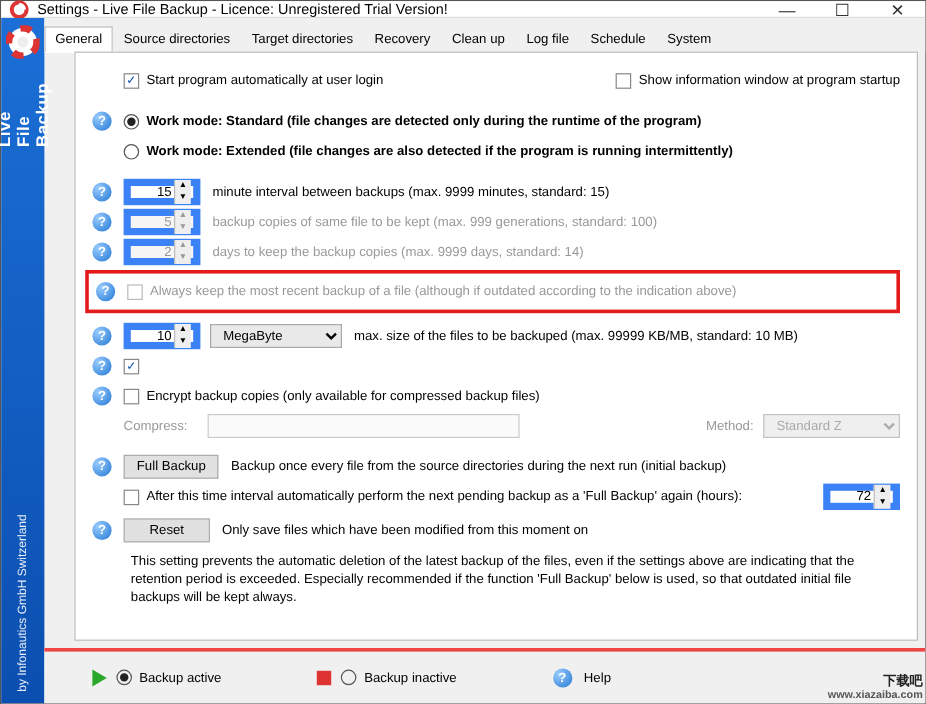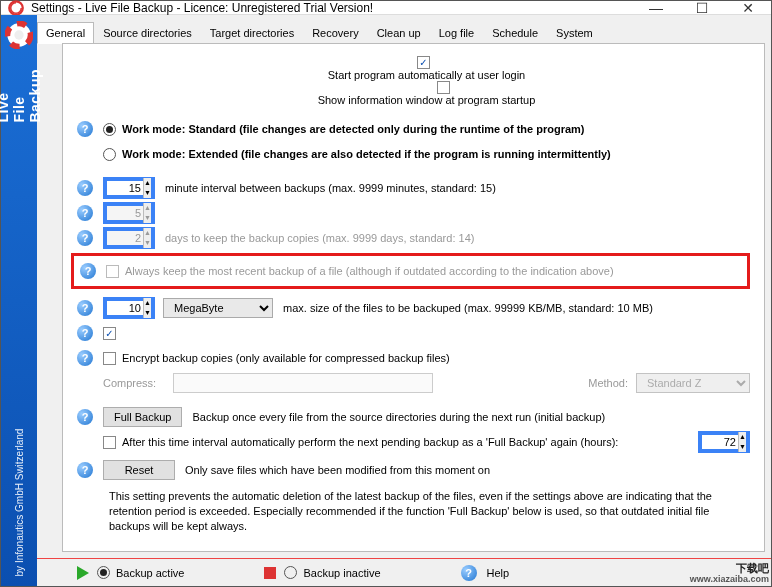--- a/index.html
+++ b/index.html
@@ -19,34 +19,34 @@
 .tab { padding: 4px 8px; background: #f0f0f0; border: 1px solid transparent; position: relative; top: 1px; }
 .tab.active { background: #fff; border: 1px solid #bbb; border-bottom: 1px solid #fff; }
 .panel { flex: 1; background: #fff; border: 1px solid #bbb; margin: 0 6px 6px 25px; padding: 12px 14px 8px; overflow: hidden; position: relative; }
 .row { display: flex; align-items: center; margin-bottom: 6px; min-height: 22px; }
 .row.tight { margin-bottom: 3px; }
 .help { width:16px; height:16px; border-radius:50%; background:radial-gradient(circle at 30% 30%, #9cf, #2176d2); color:#fff; font-weight:bold; display:flex; align-items:center; justify-content:center; font-size:11px; margin-right:10px; flex-shrink:0; }
 .chk { width:13px; height:13px; border:1px solid #888; margin-right:6px; flex-shrink:0; display:inline-flex; align-items:center; justify-content:center; font-size:10px; color:#0b4fb0; background:#fff; }
 .chk.checked::before { content:"✓"; }
 .rad { width:13px; height:13px; border:1px solid #555; border-radius:50%; margin-right:6px; flex-shrink:0; display:inline-flex; align-items:center; justify-content:center; }
 .rad.on::after { content:""; width:7px; height:7px; background:#222; border-radius:50%; }
-.spin { width:52px; height:22px; border:4px solid #3b82f6; background:#fff; display:flex; align-items:center; }
+.spin { width:64px; height:22px; border:6px solid #3b82f6; background:#fff; display:flex; align-items:center; }
 .spin.dis { background:#f5f5f5; color:#999; }
 .spin input { width:36px; text-align:right; border:none; background:transparent; font-size:11px; padding-right:2px; }
 .spin .arrows { width:14px; display:flex; flex-direction:column; height:20px; }
 .spin .arrows div { flex:1; font-size:7px; text-align:center; background:#eee; border-left:1px solid #bbb; line-height:9px; }
 .gray { color:#999; }
 .bold { font-weight:bold; }
 .btn { background:#e1e1e1; border:1px solid #adadad; padding:3px 10px; font-size:11px; }
 select { border:1px solid #aaa; background:#e9e9e9; padding:2px 32px 2px 6px; font-size:11px; }
 input[type=text].pw { border:1px solid #ccc; background:#fafafa; height:20px; width:260px; }
 .redbox { border:3px solid #e41b1b; padding:4px 6px; margin:4px 0 8px -6px; }
 .infobox { display:flex; margin-top:8px; }
 .infoicon { width:22px;height:22px;border-radius:50%;background:radial-gradient(circle at 30% 30%,#cfeff,#3da8e8);color:#fff;font-style:italic;font-weight:bold;display:flex;align-items:center;justify-content:center;margin-right:10px;flex-shrink:0; }
-.footer { height:28px; background:#f0f0f0; border-top:1px solid #ef4444; display:flex; align-items:center; padding:0 20px 0 40px; position:relative; }
+.footer { height:46px; background:#f0f0f0; border-top:3px solid #ef4444; display:flex; align-items:center; padding:0 20px 0 40px; position:relative; }
 .footer .grp { display:flex; align-items:center; margin-right:80px; }
 .play { width:0;height:0;border-left:12px solid #2aa82a;border-top:7px solid transparent;border-bottom:7px solid transparent;margin-right:8px; }
 .stop { width:12px;height:12px;background:#d33;margin-right:8px; }
 .watermark { position:absolute; right:2px; bottom:2px; color:#222; font-weight:bold; font-size:20px; font-family:"Microsoft YaHei",sans-serif; text-align:right; line-height:1; }
 .watermark small { font-size:9px; color:#555; display:block; }
 .spacer { height:6px; }
 </style>
 </head>
 <body>
 
@@ -77,21 +77,21 @@
         <div class="tab">Source directories</div>
         <div class="tab">Target directories</div>
         <div class="tab">Recovery</div>
         <div class="tab">Clean up</div>
         <div class="tab">Log file</div>
         <div class="tab">Schedule</div>
         <div class="tab">System</div>
       </div>
       <div class="panel">
 
-        <div class="row" style="padding-left:26px;flex-direction:column;">
+        <div class="row" style="padding-left:26px;">
           <span class="chk checked"></span>
           <span>Start program automatically at user login</span>
           <span style="flex:1"></span>
           <span class="chk" style="margin-left:40px;"></span>
           <span style="">Show information window at program startup</span>
         </div>
 
         <div class="spacer"></div>
 
         <div class="row tight">
@@ -122,20 +122,21 @@
         <div class="row tight">
           <span class="help">?</span>
           <span class="spin dis">
               <input class="gray" value="5" style="">
               <span class="arrows">
                 <div>▲</div>
                 <div>▼</div>
               </span>
             </span>
           <span style="width:10px"></span>
+          <span class="gray">backup copies of same file to be kept (max. 999 generations, standard: 100)</span>
         </div>
         <div class="row tight">
           <span class="help">?</span>
           <span class="spin dis">
               <input class="gray" value="2" style="">
               <span class="arrows">
                 <div>▲</div>
                 <div>▼</div>
               </span>
             </span>

